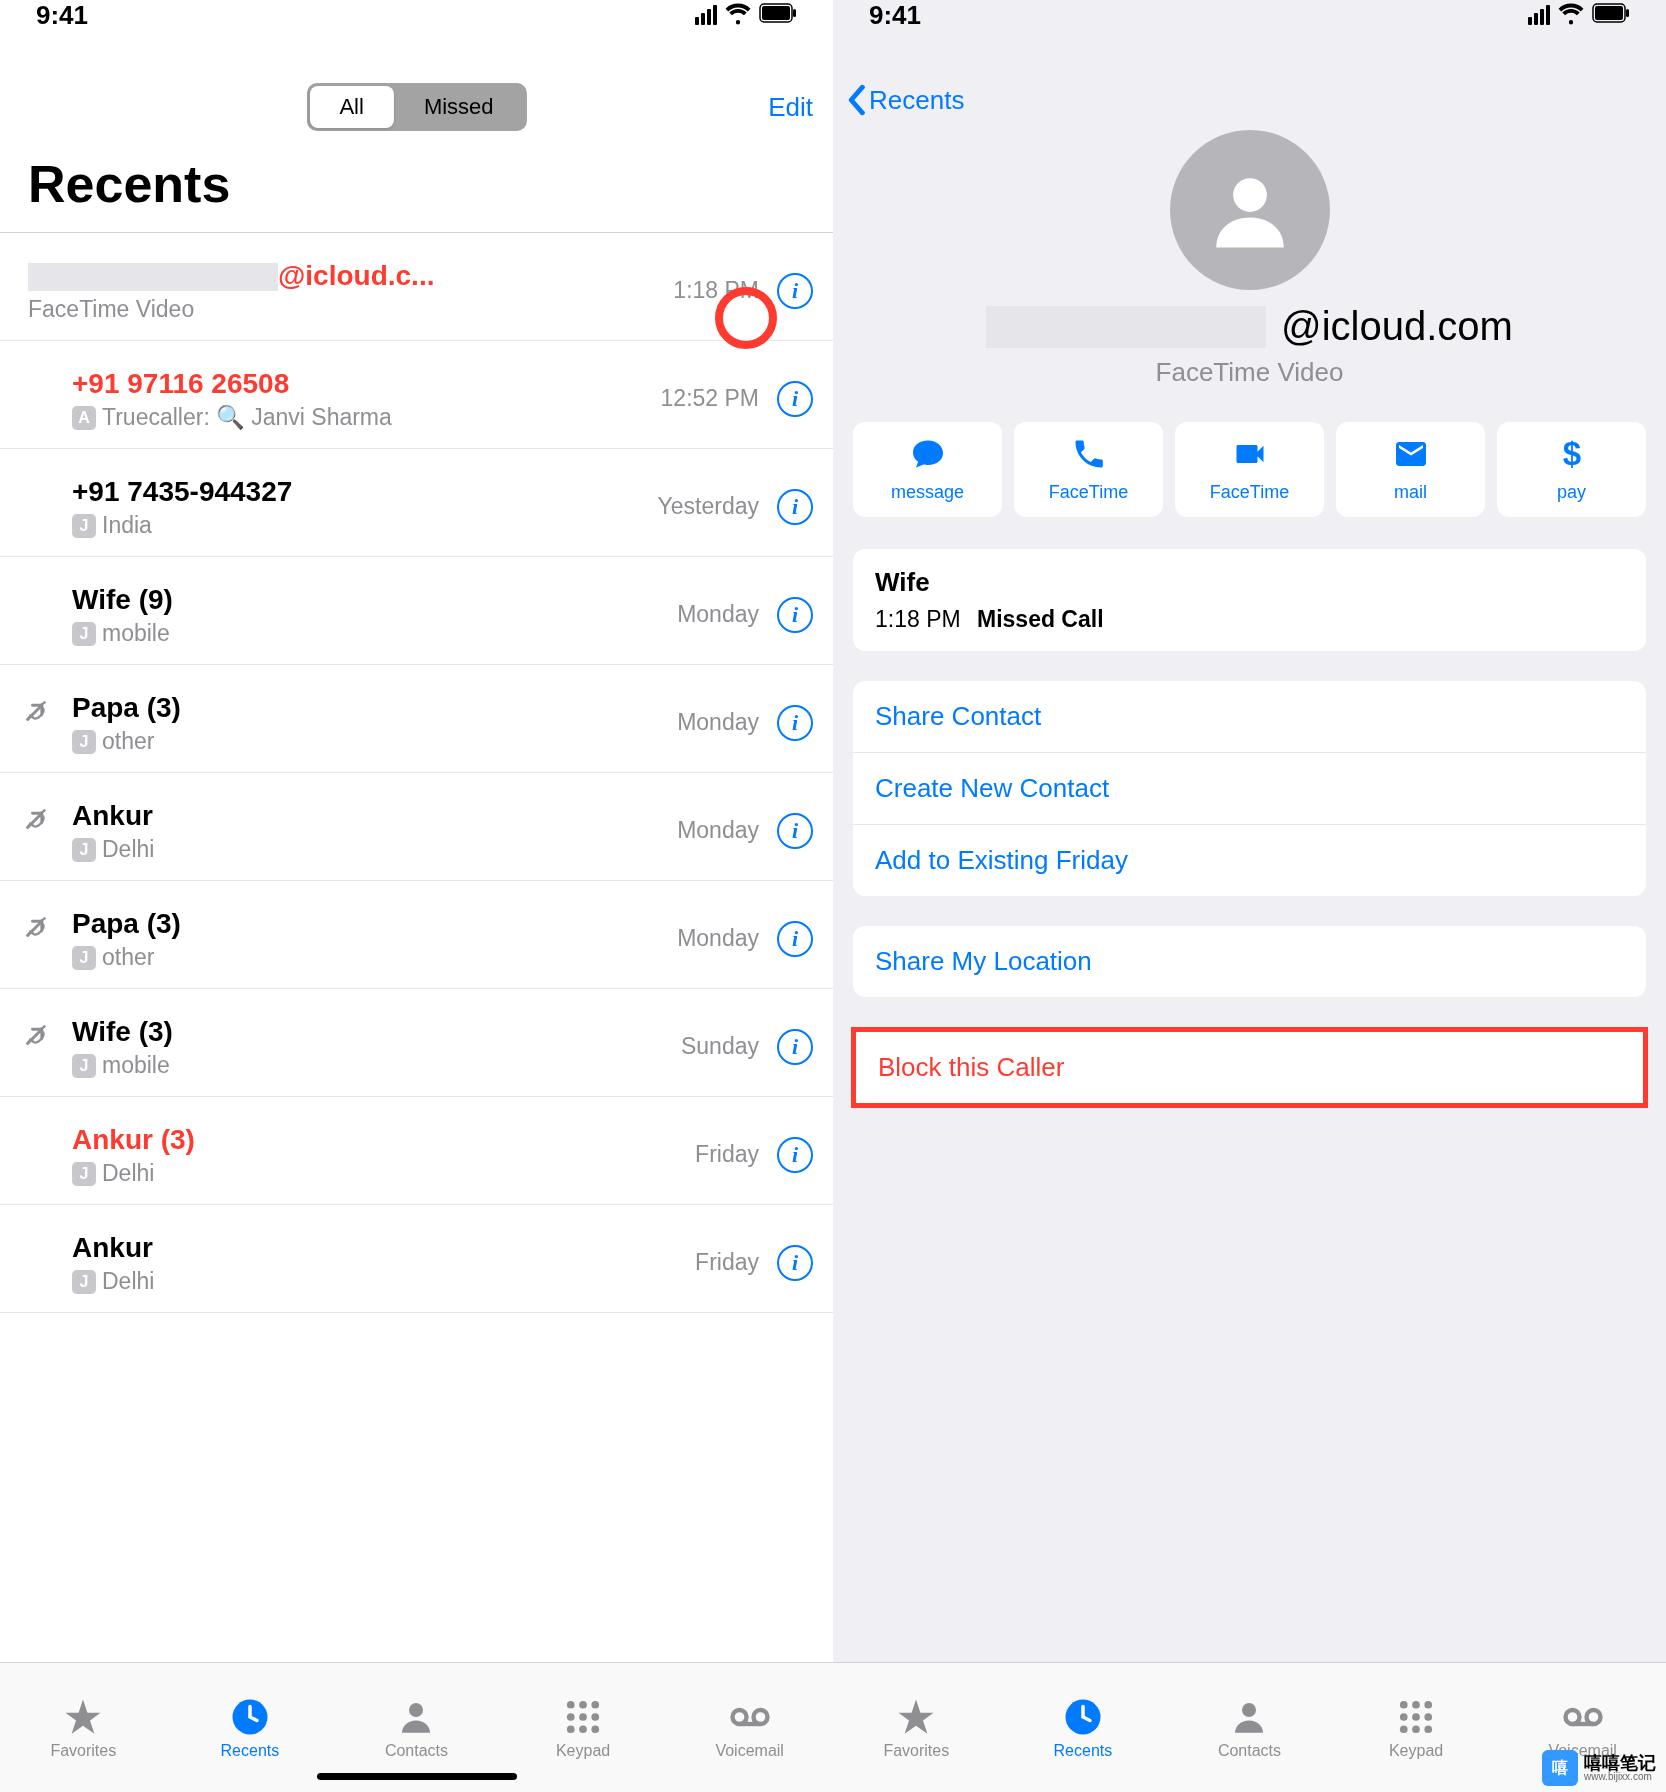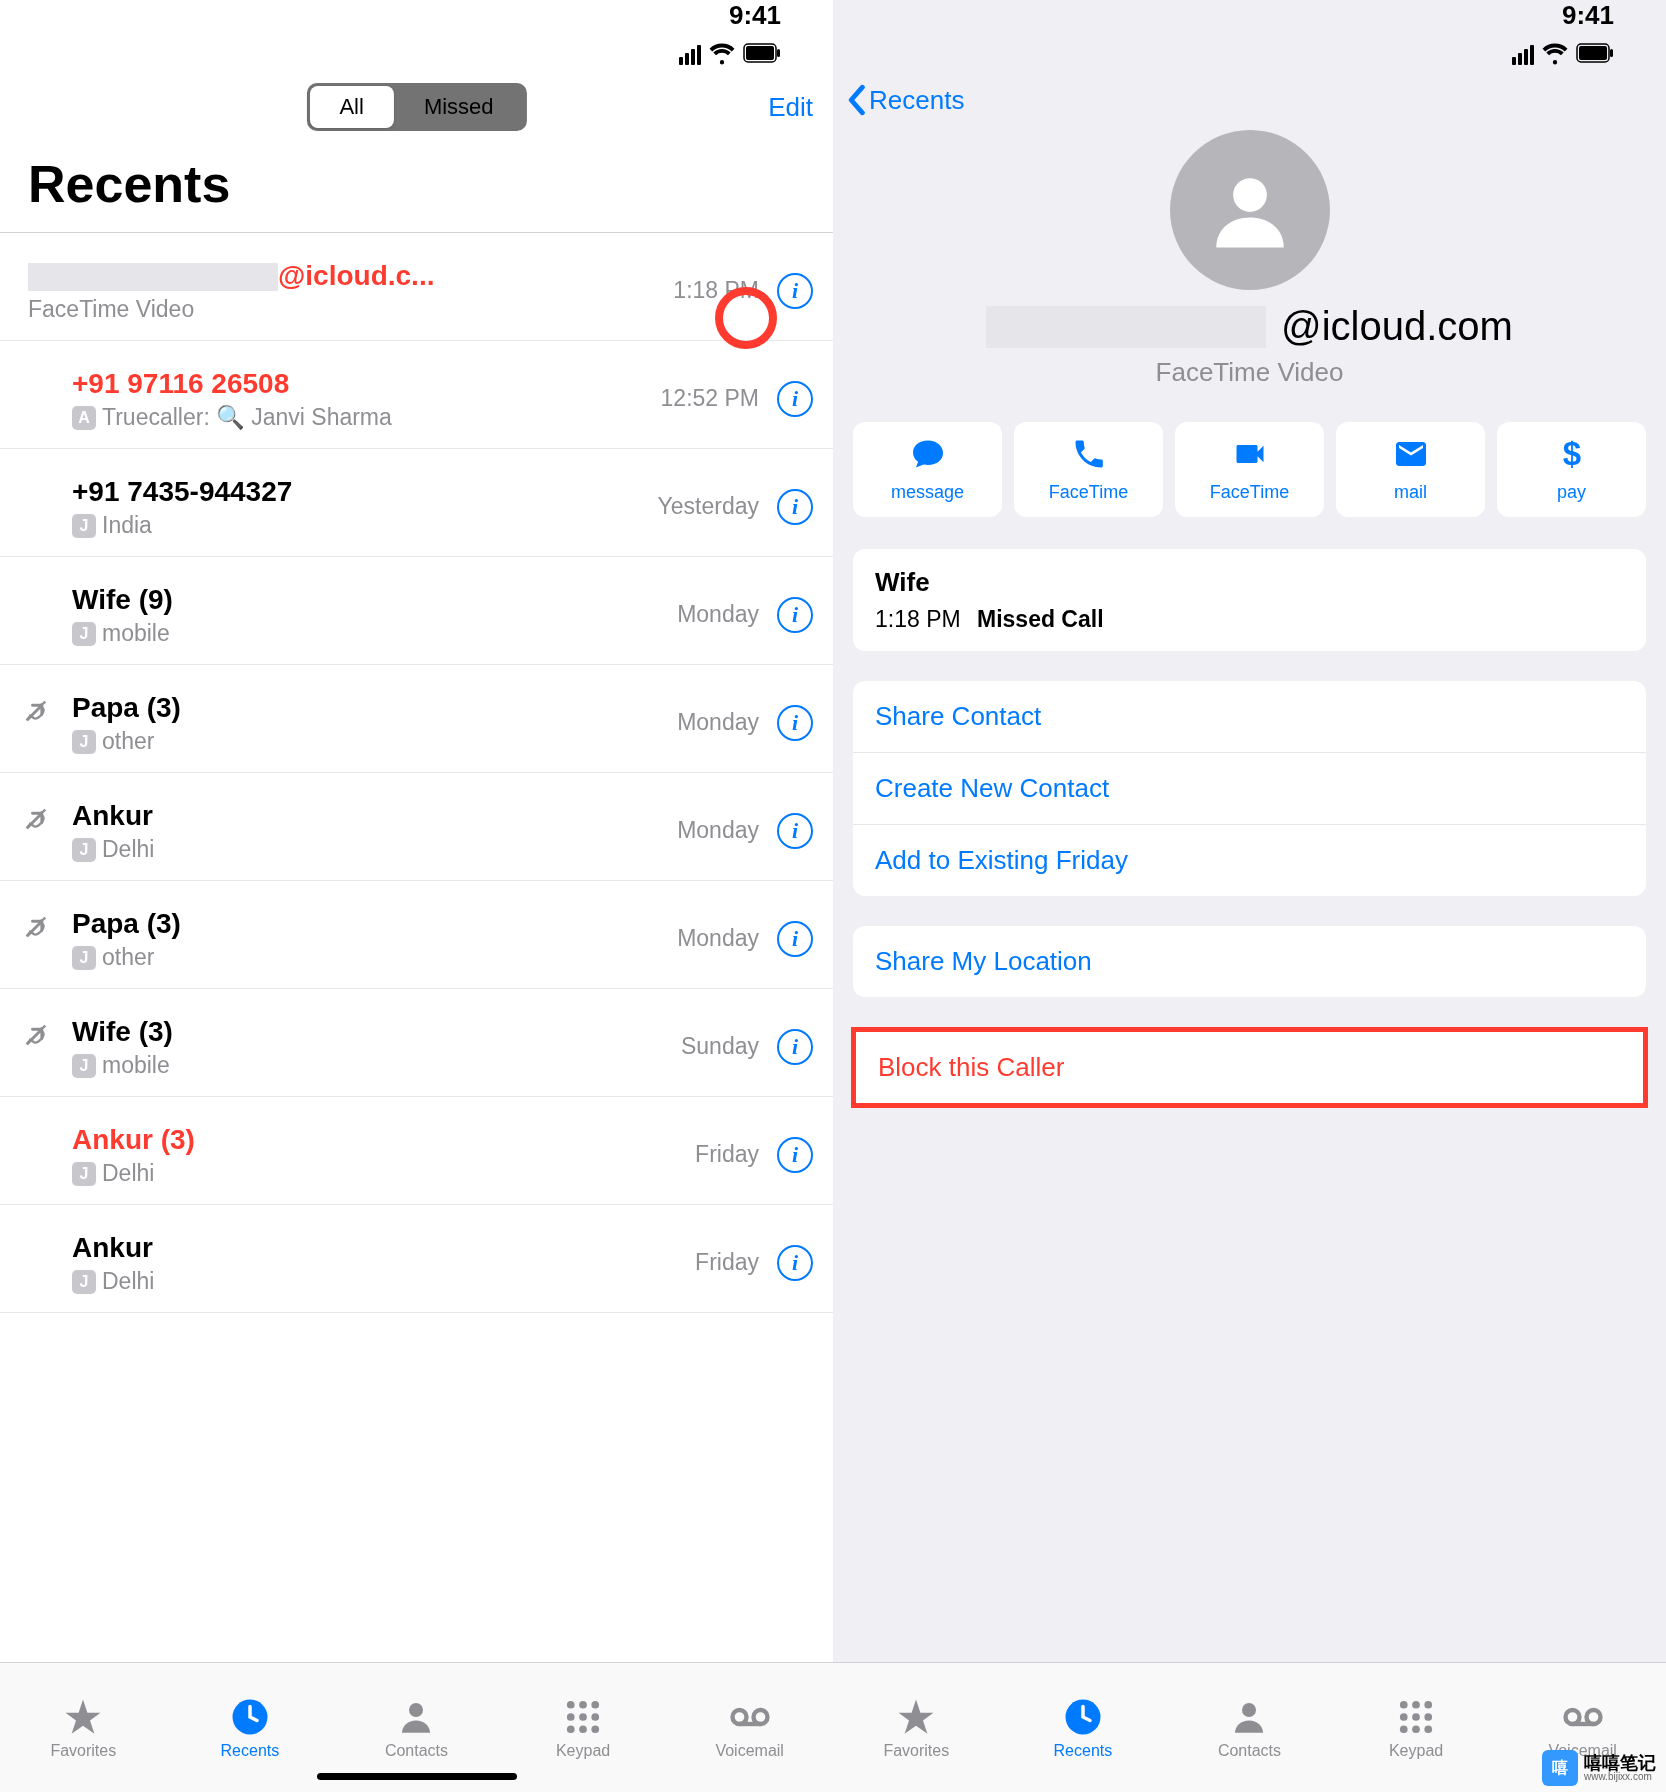--- a/index.html
+++ b/index.html
@@ -1,28 +1,28 @@
 <!DOCTYPE html>
 <html><head>
 <meta charset="utf-8">
 <style>
 * { margin: 0; padding: 0; box-sizing: border-box; }
 body { font-family: -apple-system, BlinkMacSystemFont, "Helvetica Neue", sans-serif; background: #fff; width: 1666px; height: 1792px; display: flex; position: relative; }
 .screen { width: 833px; height: 1792px; display: flex; flex-direction: column; background: #fff; position: relative; }
 .screen-right { background: #efeff4; }
-.status-bar { height: 70px; display: flex; align-items: flex-end; justify-content: space-between; padding: 0 52px; font-weight: 600; flex-direction: column; }
+.status-bar { height: 70px; display: flex; align-items: flex-start; justify-content: space-between; padding: 0 36px; font-weight: 600; }
 .status-time { font-size: 26px; font-weight: 600; }
 .status-icons { display: flex; gap: 8px; align-items: center; }
 .cell-bars { display: flex; gap: 2px; align-items: flex-end; }
 .cell-bars span { width: 4px; background: #000; border-radius: 1px; }
 .cell-bars span:nth-child(1){height:8px}.cell-bars span:nth-child(2){height:12px}.cell-bars span:nth-child(3){height:16px}.cell-bars span:nth-child(4){height:20px}
 .wifi-icon svg { width: 26px; height: 26px; }
 .battery-icon svg { width: 38px; height: 20px; }
 .nav-bar { height: 74px; display: flex; align-items: center; justify-content: space-between; padding: 0 20px; position: relative; }
-.seg-control { display: flex; background: #737373; border-radius: 10px; padding: 3px; position: absolute; left: 50%; transform: translateX(-50%); }
+.seg-control { display: flex; background: #a3a3a3; border-radius: 10px; padding: 3px; position: absolute; left: 50%; transform: translateX(-50%); }
 .seg-item { padding: 8px 30px; border-radius: 8px; font-size: 22px; font-weight: 500; color: #000; cursor: pointer; }
 .seg-item.active { background: #fff; box-shadow: 0 1px 3px rgba(0,0,0,0.15); }
 .edit-btn { font-size: 26px; color: #007aff; margin-left: auto; cursor: pointer; }
 .page-title { font-size: 52px; font-weight: 700; padding: 10px 28px 18px; }
 .call-list { flex: 1; overflow: hidden; border-top: 1px solid #d1d1d6; }
 .call-row { display: flex; align-items: center; padding: 14px 20px 6px 72px; border-bottom: 1px solid #e5e5ea; position: relative; min-height: 108px; }
 .call-row.first-row { padding-left: 28px; }
 .call-out-icon { position: absolute; left: 22px; top: 32px; color: #8e8e93; }
 .call-out-icon svg { width: 28px; height: 28px; }
 .call-main { flex: 1; }

